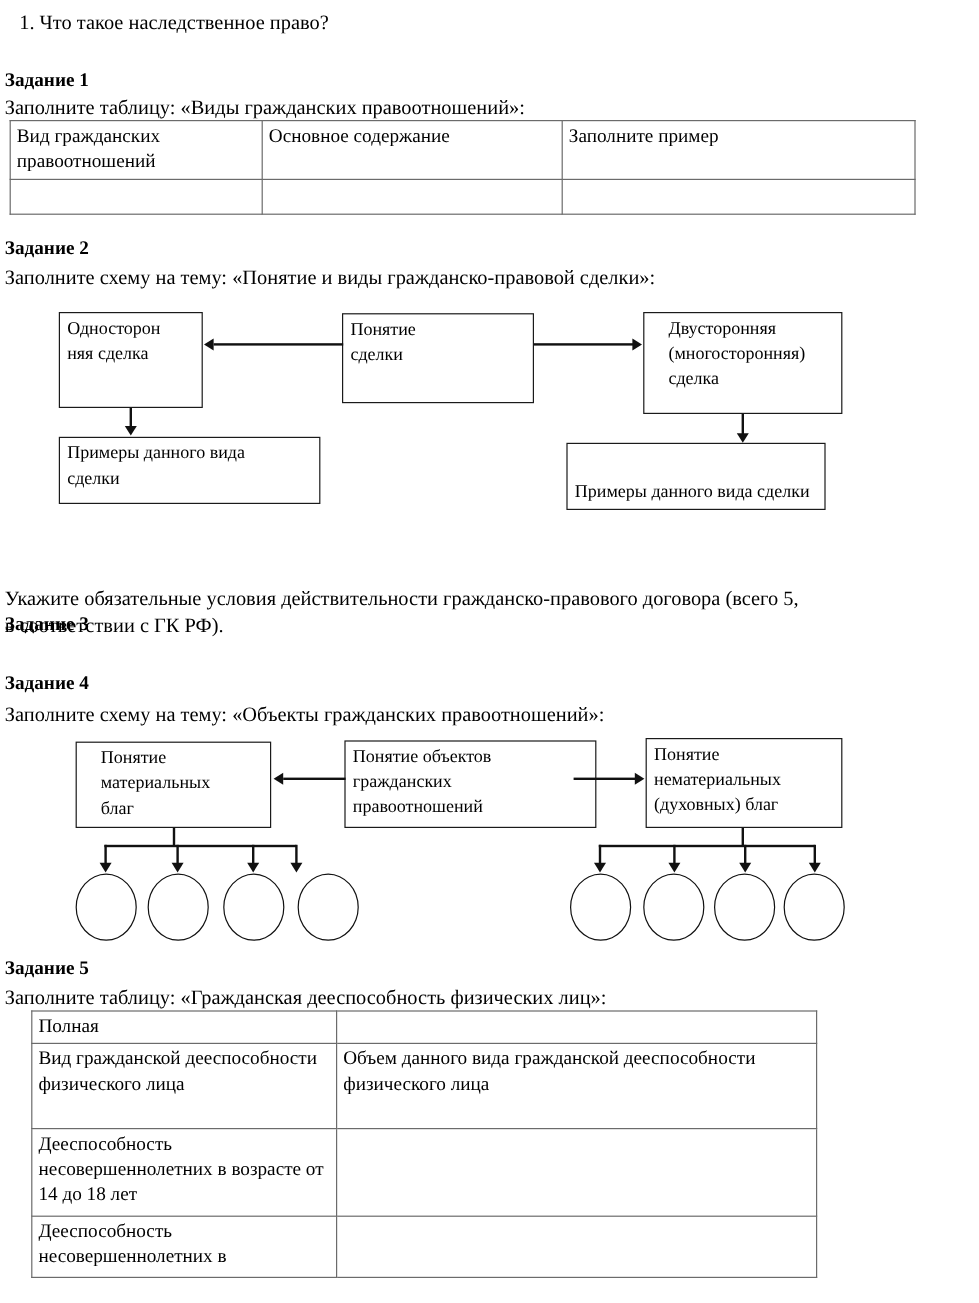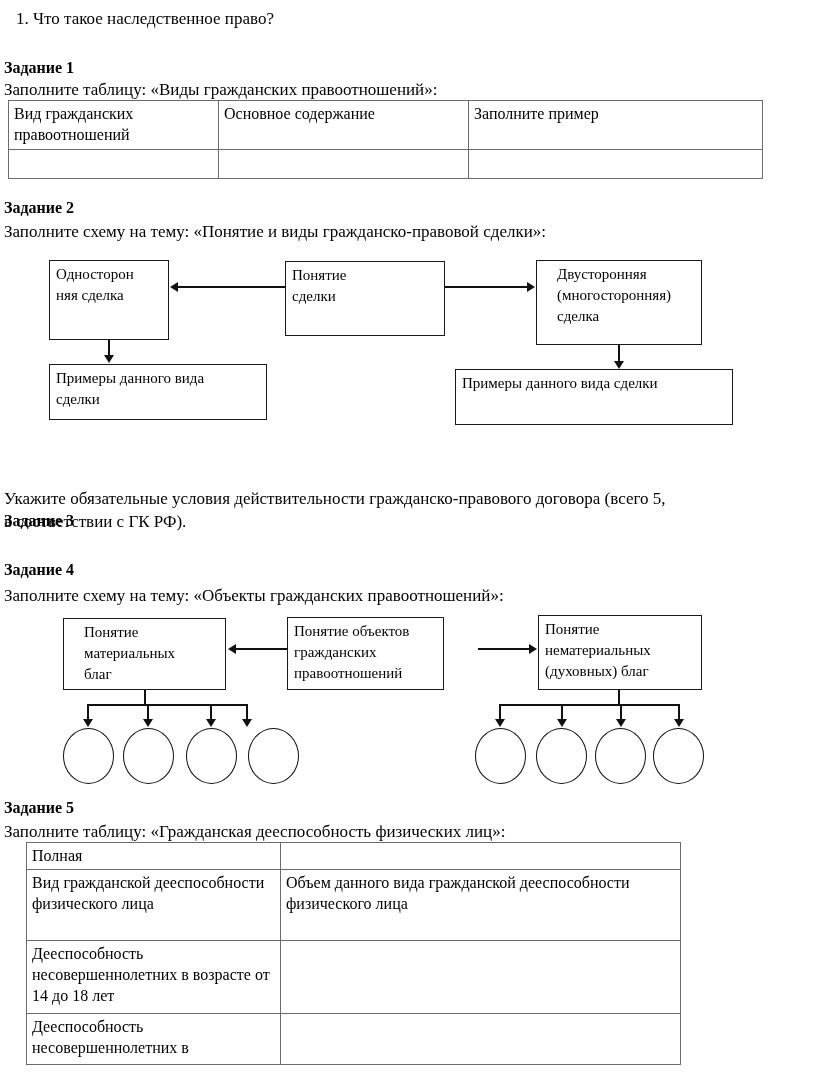--- a/index.html
+++ b/index.html
@@ -143,41 +143,41 @@
 
     <div class="abs hline" style="left:445px; top:286px; width:83px;"></div>
     <div class="abs arrow-r" style="left:527px; top:282px;"></div>
 
     <div class="abs dbox" style="left:49px; top:364px; width:218px; height:56px;">
       <span>Примеры данного вида<br>сделки</span>
     </div>
     <div class="abs vline" style="left:108px; top:340px; height:16px;"></div>
     <div class="abs arrow-d" style="left:104px; top:355px;"></div>
 
-    <div class="abs dbox" style="left:455px; top:369px; width:278px; height:56px; display:flex; align-items:flex-start;">
+    <div class="abs dbox" style="left:472px; top:369px; width:216px; height:56px; display:flex; align-items:flex-end;">
       <span>Примеры данного вида сделки</span>
     </div>
     <div class="abs vline" style="left:618px; top:345px; height:17px;"></div>
     <div class="abs arrow-d" style="left:614px; top:361px;"></div>
   </div>
 
   <div class="abs task-label" style="top:463px;margin-top:48px;">Задание 3</div>
   <div class="abs task-text nowrap" style="top:487px;">Укажите обязательные условия действительности гражданско-правового договора (всего 5,</div>
   <div class="abs task-text nowrap" style="top:510px;">в соответствии с ГК РФ).</div>
 
   <div class="abs task-label" style="top:560px;">Задание 4</div>
   <div class="abs task-text nowrap" style="top:584px;">Заполните схему на тему: «Объекты гражданских правоотношений»:</div>
 
   <div class="abs" style="left:0;top:0;width:816px;height:1086px;pointer-events:none;">
 
     <div class="abs dbox center" style="left:63px; top:618px; width:163px; height:72px;">
       <span>Понятие<br>материальных<br>благ</span>
     </div>
 
-    <div class="abs dbox" style="left:287px; top:617px; width:157px; height:73px;">
+    <div class="abs dbox" style="left:287px; top:617px; width:210px; height:73px;">
       <span>Понятие объектов<br>гражданских<br>правоотношений</span>
     </div>
 
     <div class="abs dbox" style="left:538px; top:615px; width:164px; height:75px;">
       <span>Понятие<br>нематериальных<br>(духовных) благ</span>
     </div>
 
     <div class="abs hline" style="left:236px; top:648px; width:52px;"></div>
     <div class="abs arrow-l" style="left:228px; top:644px;"></div>
 

